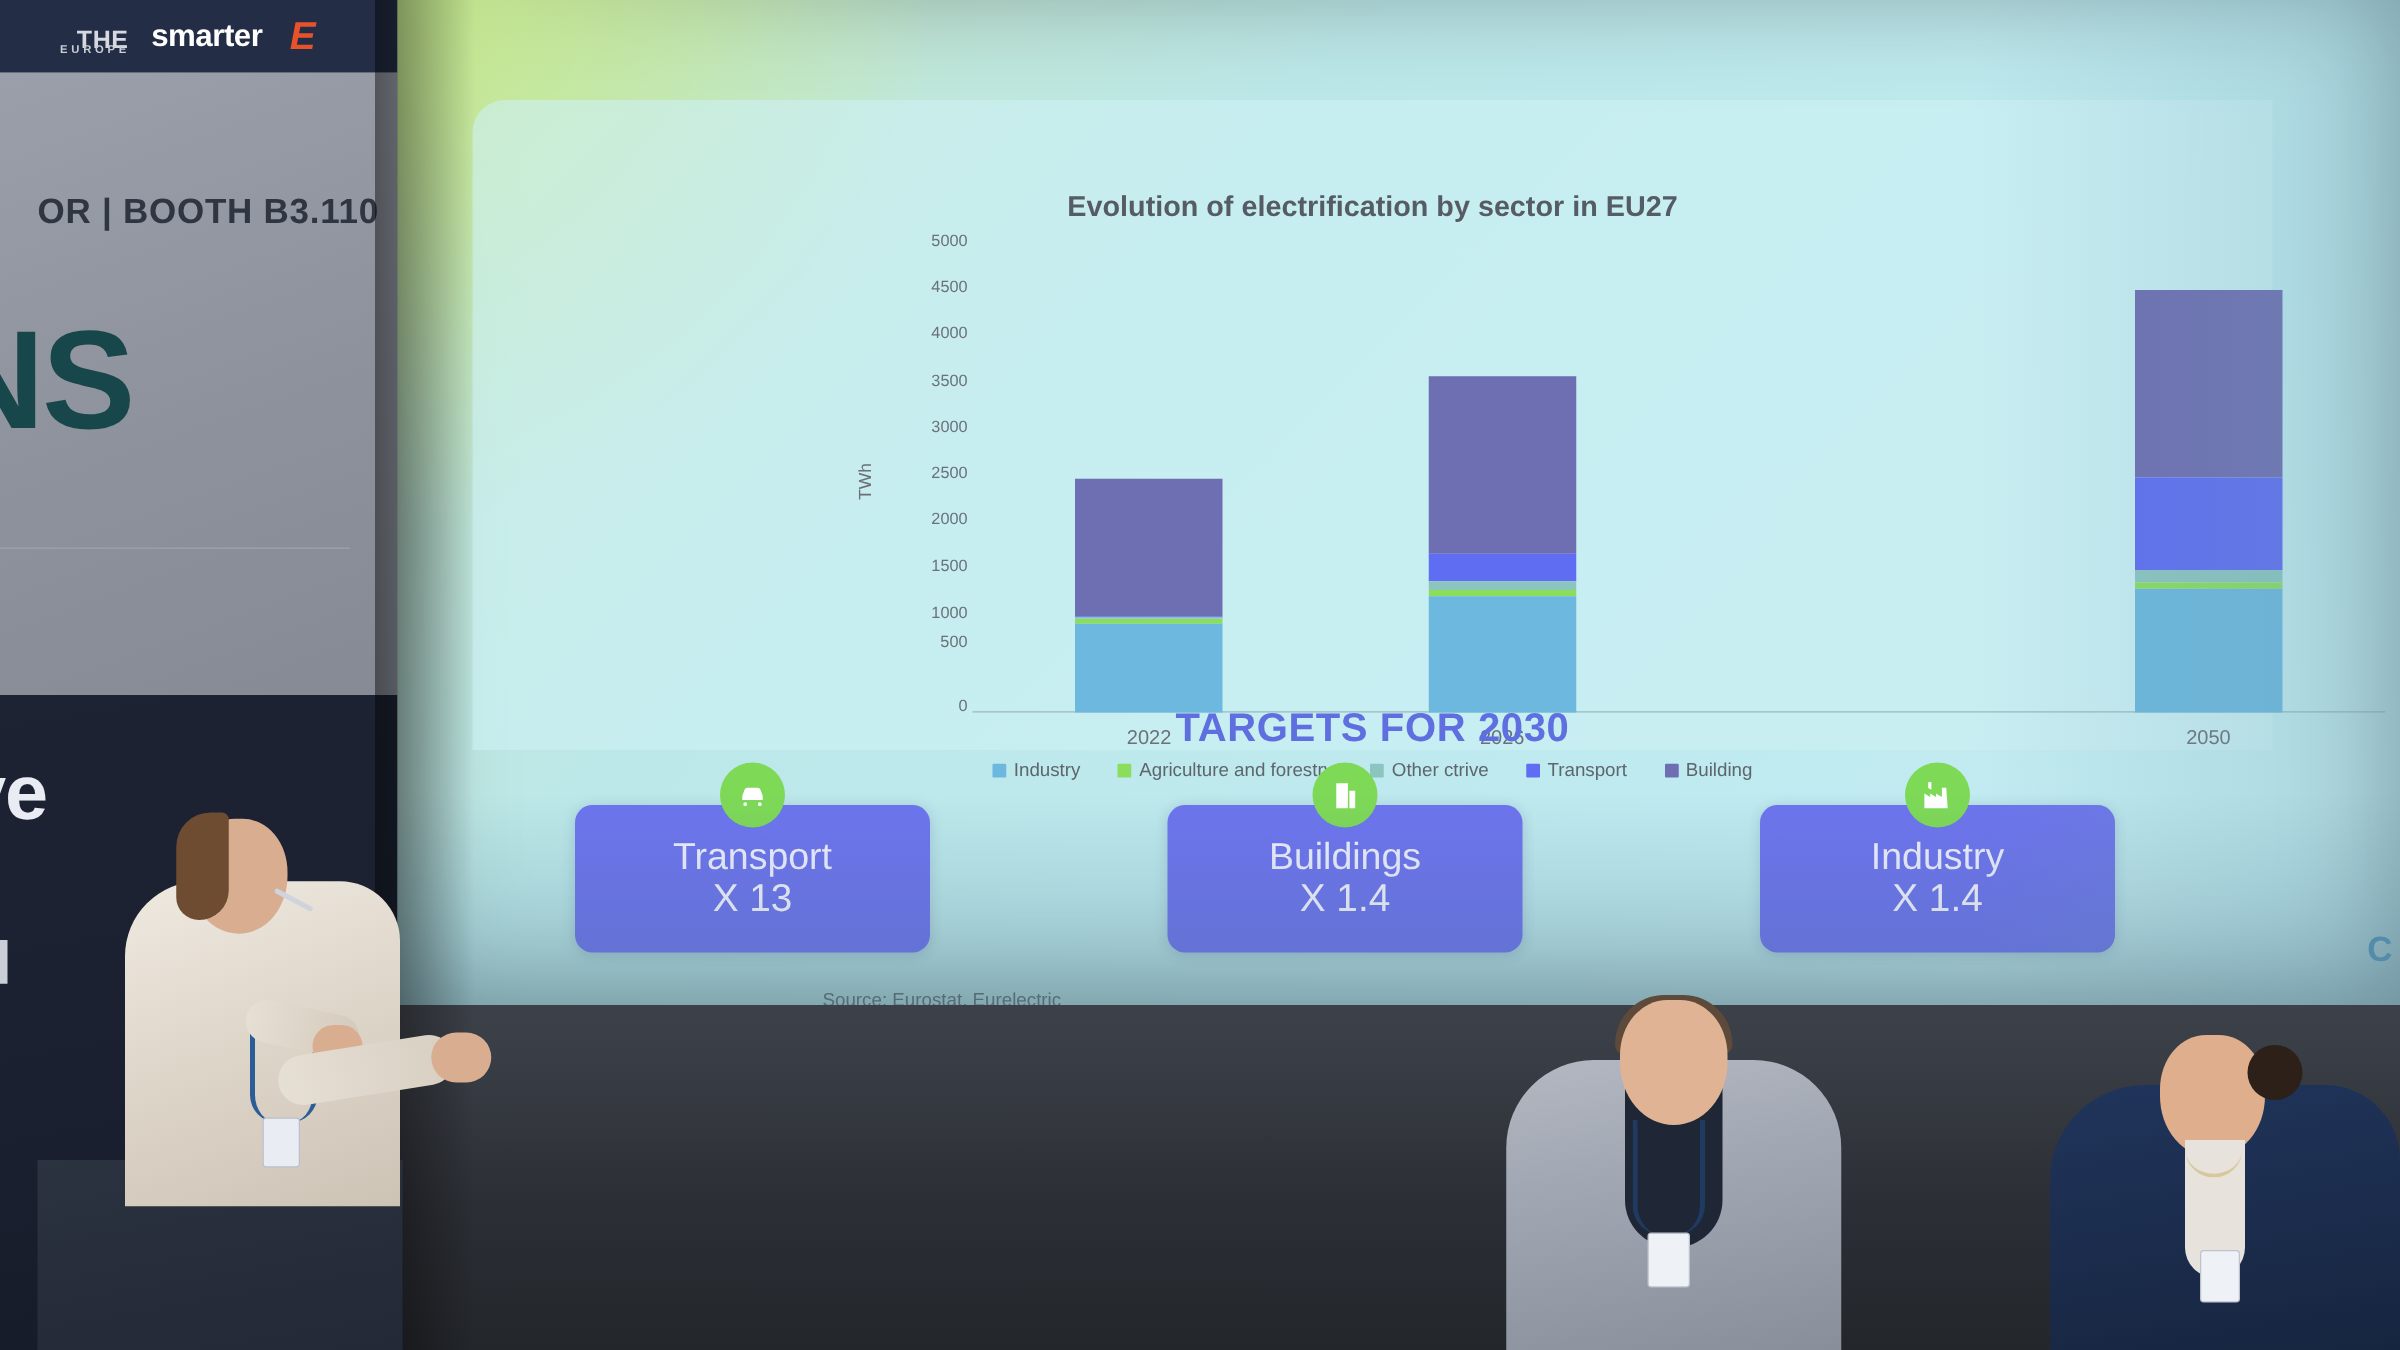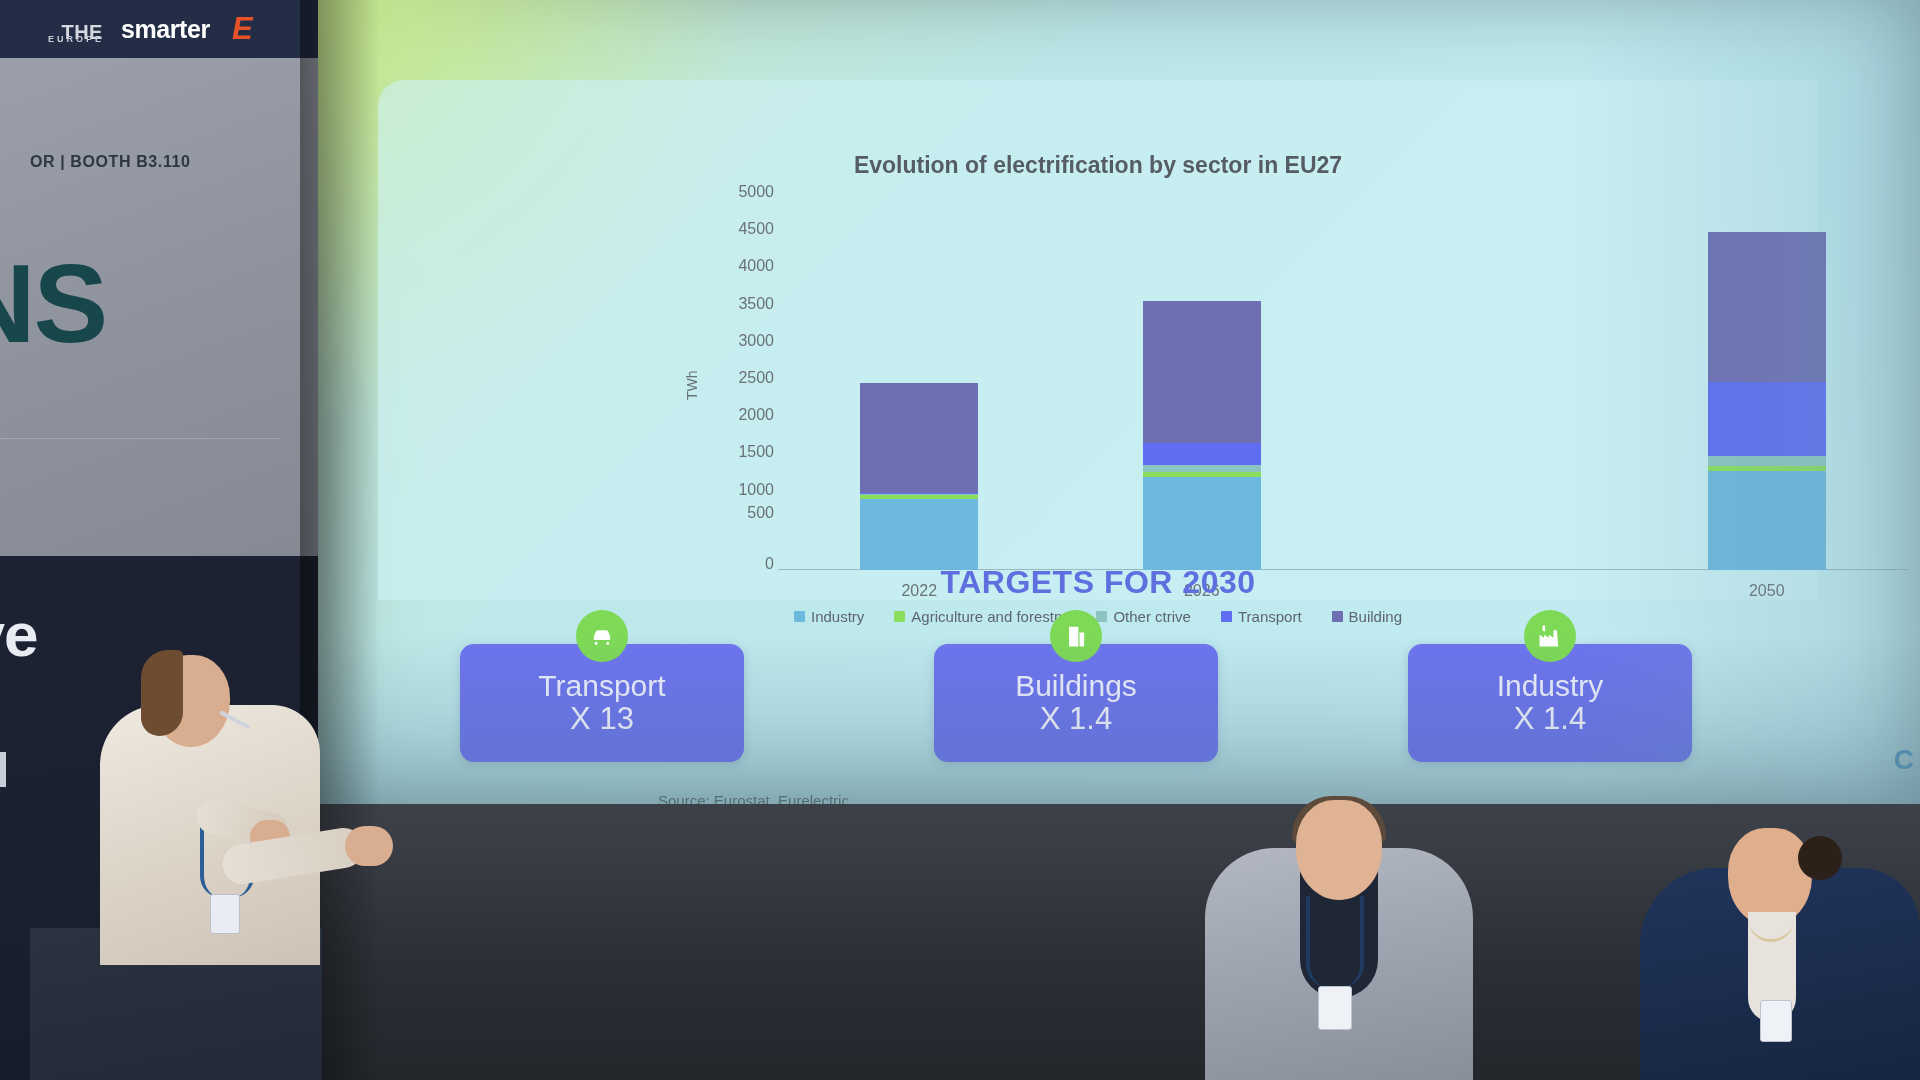--- a/index.html
+++ b/index.html
@@ -46,21 +46,21 @@
     color: #e8522b; font-size: 31px; font-weight: 900; font-style: italic;
     margin-left: 4px; line-height: .95;
   }
 
   .banner-grey {
     position: absolute; left: -70px; top: 58px; width: 390px; height: 500px;
     background: linear-gradient(160deg, #9ca0aa 0%, #8e929d 55%, #868a95 100%);
   }
   .booth-line {
     position: absolute; left: 100px; top: 95px;
-    color: #2f3642; font-size: 16px; font-weight: 600; letter-spacing: .6px;
+    color: #2f3642; font-size: 28px; font-weight: 600; letter-spacing: .6px;
     white-space: nowrap;
   }
   .ens-word {
     position: absolute; left: -48px; top: 190px;
     color: #18474b; font-size: 112px; font-weight: 800; letter-spacing: -2px;
     white-space: nowrap; line-height: 1;
   }
   .grey-rule {
     position: absolute; left: 10px; top: 380px; width: 340px; height: 1px;
     background: rgba(255,255,255,.18);
@@ -140,21 +140,21 @@
     position: absolute; left: 400px; top: 118px;
     width: 1130px; height: 372px;
   }
   .axis-line {
     position: absolute; left: 0; bottom: 0; width: 100%; height: 1px;
     background: rgba(120,140,150,.55);
   }
   .ylab-wrap { position: absolute; left: 318px; top: 112px; height: 378px; width: 82px; }
   .ytick {
     position: absolute; right: 4px;
-    color: #6a7278; font-size: 16px; text-align: right;
+    color: #6a7278; font-size: 13px; text-align: right;
     transform: translateY(-50%); white-space: nowrap;
   }
   .yaxis-name {
     position: absolute; left: 306px; top: 320px;
     color: #6a7278; font-size: 14px;
     transform: rotate(-90deg); transform-origin: left top; white-space: nowrap;
   }
 
   .bar-group { position: absolute; bottom: 0; }
   .bar { position: absolute; bottom: 0; width: 100%; display: flex; flex-direction: column-reverse; }

